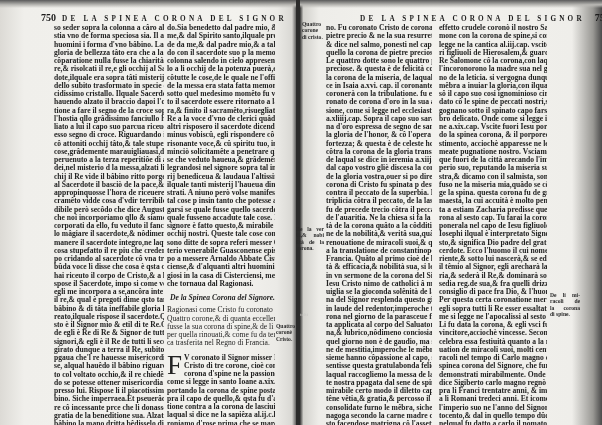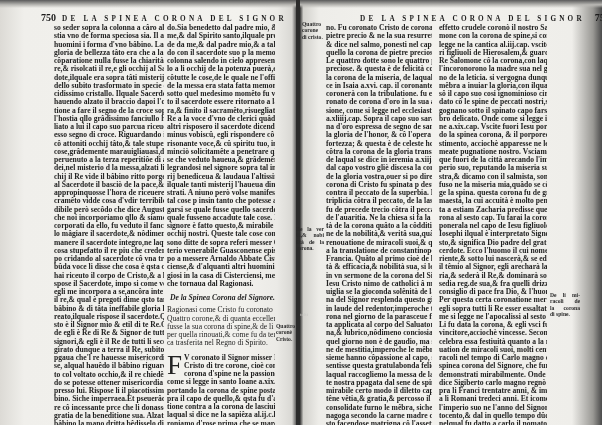--- a/index.html
+++ b/index.html
@@ -169,21 +169,21 @@
         <span class="line">ciense,&amp; d'alquanti altri huomini reli-</span>
         <span class="line">giosi in la casa di Cisterciensi, menere</span>
         <span class="line last">che tornaua dal Ragionasi.</span>
       </div>
     <span class="section-head">De la Spinea Corona del Signore.</span>
     <div id="lsum" style="font-weight:normal;">
         <span class="line">Ragionasi come Cristo fu coronato di</span>
         <span class="line">Quattro corone,&amp; di quanta eccellenza</span>
         <span class="line">fusse la sua corona di spine,&amp; de li miracoli</span>
         <span class="line">per quella rinouati,&amp; come fu da terra si</span>
-        <span class="line last">ca trasferita nel Regno di Spirito.</span>
+        <span class="line last">ca trasferita nel Regno di Francia.</span>
       </div>
     <div class="dropcap-wrap">
       <span class="dropcap">F</span>
       <div id="lbody">
           <span class="line">V coronato il Signor misser Iesu</span>
           <span class="line">Cristo di tre corone, cioè con la</span>
           <span class="line">corona d'spine ne la passione sua,</span>
           <span class="line">come si legge in santo Ioane a.xix.ca.</span>
           <span class="line">portando la corona de spine posta so</span>
           <span class="line">pra il capo de quello,&amp; qsta fu d'affli-</span>

